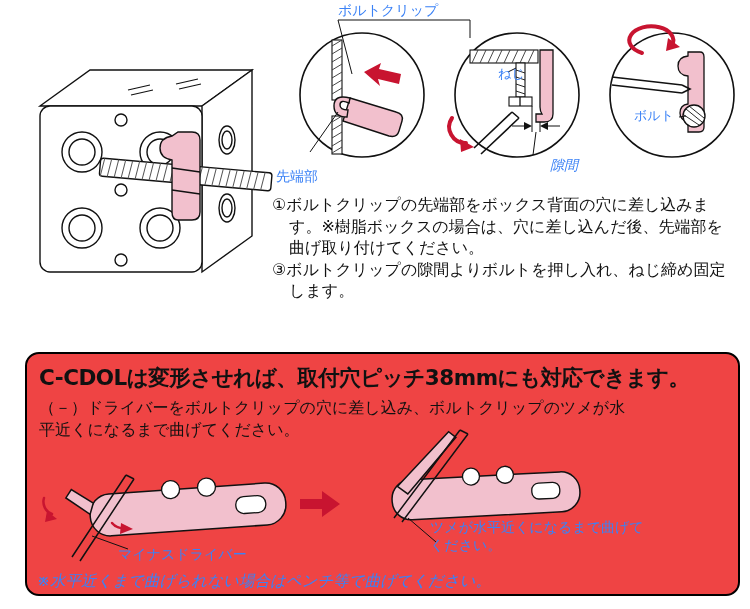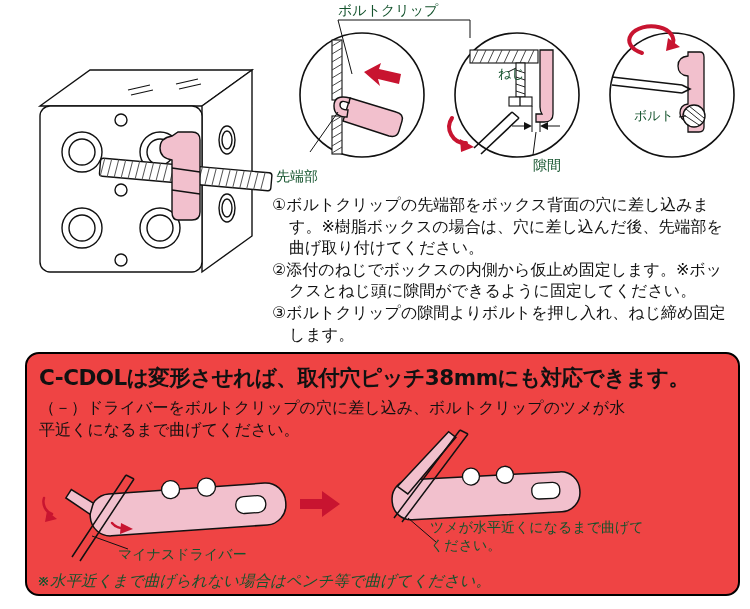--- a/index.html
+++ b/index.html
@@ -1,20 +1,20 @@
 <!DOCTYPE html>
 <html><head>
 <meta charset="utf-8">
 <style>
   *{margin:0;padding:0;box-sizing:border-box}
   html,body{background:#fff}
   body{width:750px;height:609px;font-family:"DejaVu Sans","Liberation Sans",sans-serif;color:#111}
   .page{position:relative;width:750px;height:609px;overflow:hidden;background:#fff}
   svg.canvas{position:absolute;left:0;top:0;z-index:1}
-  .lbl{position:absolute;z-index:2;font-size:14px;line-height:1.25;color:#14532d;white-space:nowrap}
+  .lbl{position:absolute;z-index:2;font-size:14px;line-height:1.25;color:#3b82f6;white-space:nowrap}
   .steps{position:absolute;left:272px;top:194px;width:466px;z-index:2;font-size:16px;line-height:21.6px}
   .step{padding-left:17px;text-indent:-17px;word-break:break-all}
   .panel{position:absolute;left:25px;top:352px;width:715px;height:244px;border:2.5px solid #000;border-radius:14px;z-index:0;background:#ef4444}
   .panel-title{margin:9px 12px 0;font-size:21.5px;font-weight:bold;white-space:nowrap;letter-spacing:-0.5px}
   .panel-body{margin:5px 12px 0;width:600px;font-size:16px;line-height:22px;word-break:break-all}
   .claw-label{white-space:normal;width:222px;line-height:18px}
   .note{font-size:15.5px}
 </style>
 </head>
 <body>
@@ -158,26 +158,25 @@
       <polygon points="668,38 680,47 666,51"></polygon>
       <polygon points="47,511 57,519 45,522"></polygon>
       <polygon points="121,523 133,529 120,534"></polygon>
       <polygon points="300,499 322,499 322,491 340,504 322,517 322,509 300,509"></polygon>
     </g>
   </svg>
 
   <div class="lbl" style="left:338px;top:2px;">ボルトクリップ</div>
   <div class="lbl" style="left:276px;top:148px;margin-top:20px;">先端部</div>
   <div class="lbl" style="left:498px;top:66px;font-size:13px;">ねじ</div>
-  <div class="lbl" style="left:533px;top:157px;">隙間</div>
+  <div class="lbl" style="left:550px;top:157px;font-style:italic;">隙間</div>
   <div class="lbl" style="left:634px;top:108px;font-size:13px;text-align:right;">ボルト</div>
 
   <div class="steps">
     <div class="step">①ボルトクリップの先端部をボックス背面の穴に差し込みます。※樹脂ボックスの場合は、穴に差し込んだ後、先端部を曲げ取り付けてください。</div>
-    <div class="step">②添付のねじでボックスの内側から仮止め固定します。※ボックスとねじ頭に隙間ができるように固定してください。</div>
     <div class="step">③ボルトクリップの隙間よりボルトを押し入れ、ねじ締め固定します。</div>
   </div>
 
   <div class="lbl" style="left:118px;top:546px;text-align:right;">マイナスドライバー</div>
   <div class="lbl claw-label" style="left:430px;top:518px;">ツメが水平近くになるまで曲げてください。</div>
   <div class="lbl note" style="left:37px;top:572px;font-style:italic;">※水平近くまで曲げられない場合はペンチ等で曲げてください。</div>
 
 </div>
 
 </body></html>

